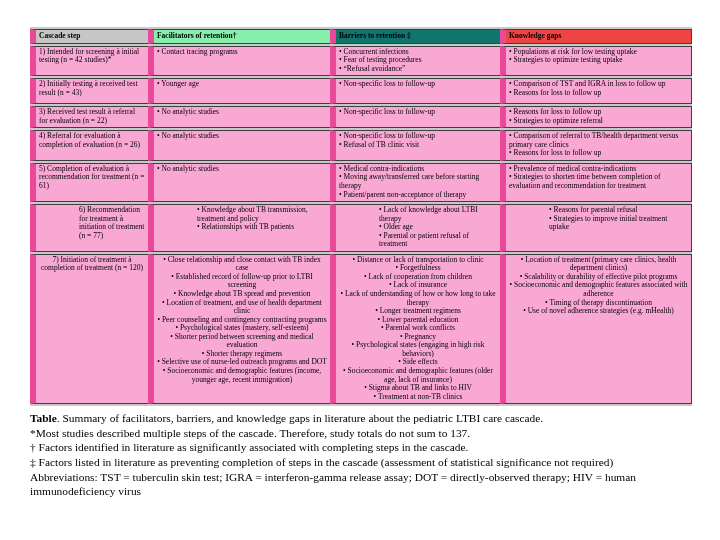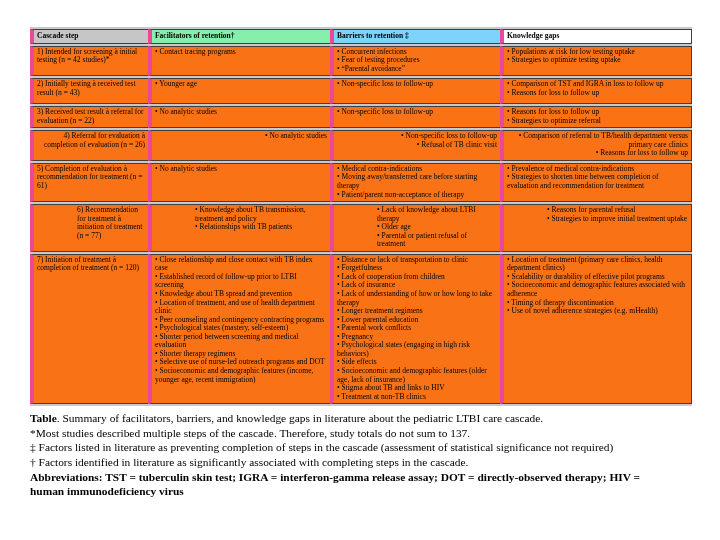--- a/index.html
+++ b/index.html
@@ -25,88 +25,88 @@
     background: #c9c9c9;          
     table-layout: fixed;
     width: 662px;
     font-size: 7.5px;
     line-height: 1.14;
   }
   table.cascade th,
   table.cascade td {
     border-top: 1px solid #3f3f3f;
     border-bottom: 1px solid #3f3f3f;
-    border-left: 4px solid #ec4899;
+    border-left: 6px solid #ec4899;
     vertical-align: top;
     text-align: left;
     padding: 1px 3px 2px 3px;
     box-sizing: border-box;
     overflow: hidden;
     word-wrap: break-word;
     margin-top: 24px;
   }
   table.cascade th:last-child,
   table.cascade td:last-child {
     border-right: 1px solid #3f3f3f;
   }
   table.cascade th {
     font-weight: bold;
     padding-top: 2px;
     padding-bottom: 2px;
   }
-  table.cascade td { background: #f97316; }
+  table.cascade td { background: #f9a8d4; }
   
   tbody tr:nth-child(1) td { height: 24px; }
   tbody tr:nth-child(2) td { height: 26px; }
   tbody tr:nth-child(3) td { height: 21px; }
-  tbody tr:nth-child(4) td { height: 26px; text-align: right; }
+  tbody tr:nth-child(4) td { height: 26px; }
   tbody tr:nth-child(5) td { height: 34px; }
   tbody tr:nth-child(6) td { height: 29px; padding-left: 43px; }
-  tbody tr:nth-child(7) td { height: 114px; }
+  tbody tr:nth-child(7) td { height: 114px; text-align: center; }
   .bullet { margin: 0; }
   .footer {
     margin-top: 5px;
     width: 662px;
     font-size: 11.4px;
     line-height: 1.28;
   }
   .footer p { margin: 0; }
-  .footer p.abbrev { max-width: 632px; font-weight: bold; }
+  .footer p.abbrev { max-width: 632px; }
   .caption-label { font-weight: bold; margin-top: 37px; }
 </style>
 </head>
 <body>
 
 <div class="page">
 
   <table class="cascade">
     <colgroup>
       <col style="width:118px">
       <col style="width:182px">
       <col style="width:170px">
       <col style="width:192px">
     </colgroup>
     <thead>
       <tr>
         <th style="background: rgb(198, 198, 198);">Cascade step</th>
         <th style="background: #86efac;">Facilitators of retention†</th>
-        <th style="background: #7dd3fc;">Barriers to retention ‡</th>
-        <th style="background: #ffffff;">Knowledge gaps</th>
+        <th style="background: #0f766e;">Barriers to retention ‡</th>
+        <th style="background: #ef4444;">Knowledge gaps</th>
       </tr>
     </thead>
     <tbody>
         <tr>
           <td>1) Intended for screening à initial testing (n = 42 studies)*</td>
           <td>
             <div class="bullet">• Contact tracing programs</div>
           </td>
           <td>
             <div class="bullet">• Concurrent infections</div>
             <div class="bullet">• Fear of testing procedures</div>
-            <div class="bullet">• “Parental avoidance”</div>
+            <div class="bullet">• “Refusal avoidance”</div>
           </td>
           <td>
             <div class="bullet">• Populations at risk for low testing uptake</div>
             <div class="bullet">• Strategies to optimize testing uptake</div>
           </td>
         </tr>
         <tr>
           <td>2) Initially testing à received test result (n = 43)</td>
           <td>
             <div class="bullet">• Younger age</div>
@@ -214,18 +214,18 @@
             <div class="bullet">• Timing of therapy discontinuation</div>
             <div class="bullet">• Use of novel adherence strategies (e.g. mHealth)</div>
           </td>
         </tr>
       </tbody>
   </table>
 
   <div class="footer">
     <p><span class="caption-label">Table</span><span>. Summary of facilitators, barriers, and knowledge gaps in literature about the pediatric LTBI care cascade.</span></p>
     <p>*Most studies described multiple steps of the cascade. Therefore, study totals do not sum to 137.</p>
+    <p>† Factors identified in literature as significantly associated with completing steps in the cascade.</p>
     <p>‡ Factors listed in literature as preventing completion of steps in the cascade (assessment of statistical significance not required)</p>
-    <p>† Factors identified in literature as significantly associated with completing steps in the cascade.</p>
     <p class="abbrev">Abbreviations: TST = tuberculin skin test; IGRA = interferon-gamma release assay; DOT = directly-observed therapy; HIV = human immunodeficiency virus</p>
   </div>
 
 </div>
 
 </body></html>

